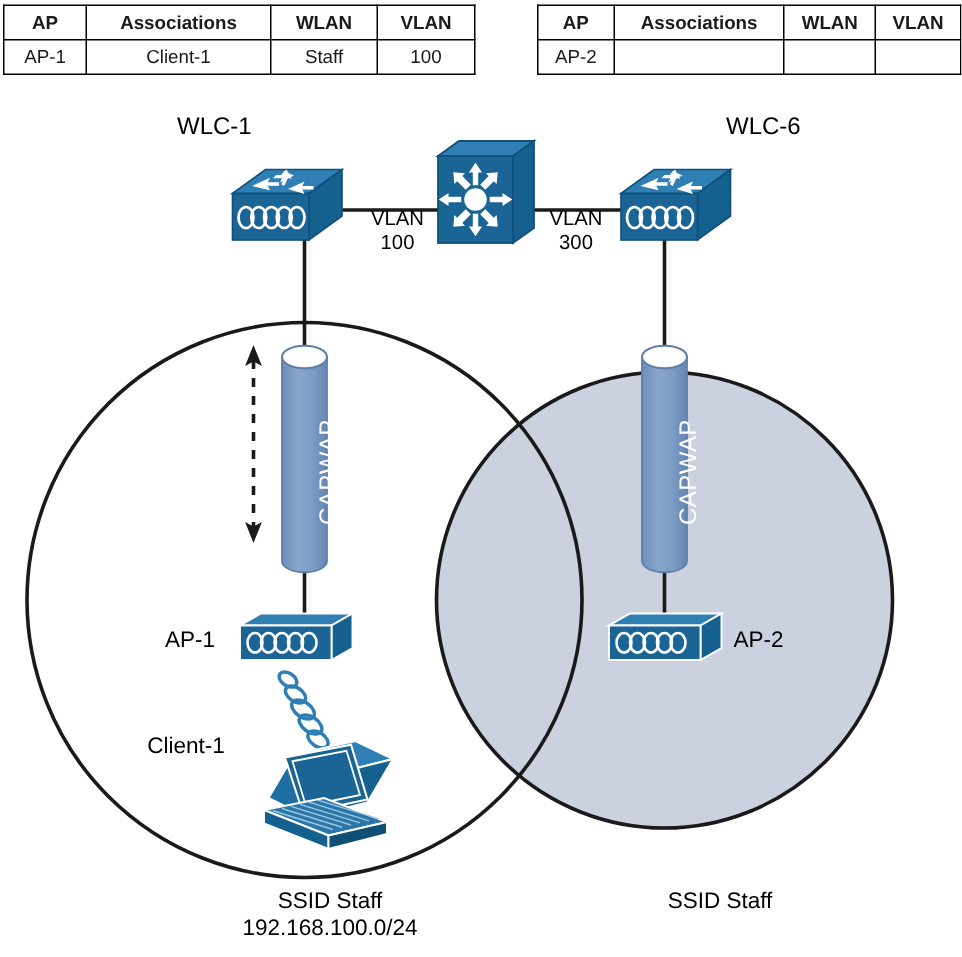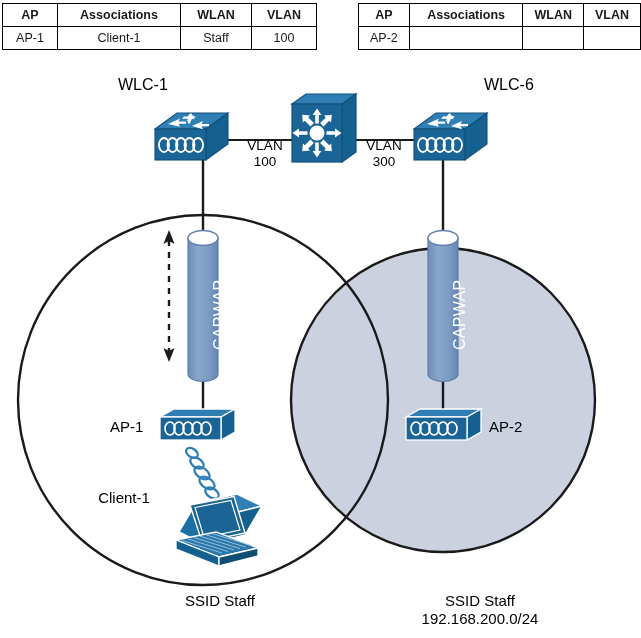--- a/index.html
+++ b/index.html
@@ -315,22 +315,22 @@
 
   <div class="lbl" id="lbl-ap1">AP-1</div>
   <div class="lbl" id="lbl-ap2">AP-2</div>
 
   <div class="lbl center" id="lbl-client">
     <div>Client-1</div>
   </div>
 
   <div class="lbl center" id="lbl-ssid-left">
     <div>SSID Staff</div>
+    <div>192.168.100.0/24</div>
   </div>
   <div class="lbl center" id="lbl-ssid-right">
     <div>SSID Staff</div>
-    <div>192.168.200.0/24</div>
   </div>
 
   <div class="capwap-text" style="left:211px; top:350px; transform: rotate(-90deg);">CAPWAP</div>
   <div class="capwap-text" style="left:451px; top:350px; transform: rotate(-90deg);">CAPWAP</div>
 
 </div>
 
 </body></html>

